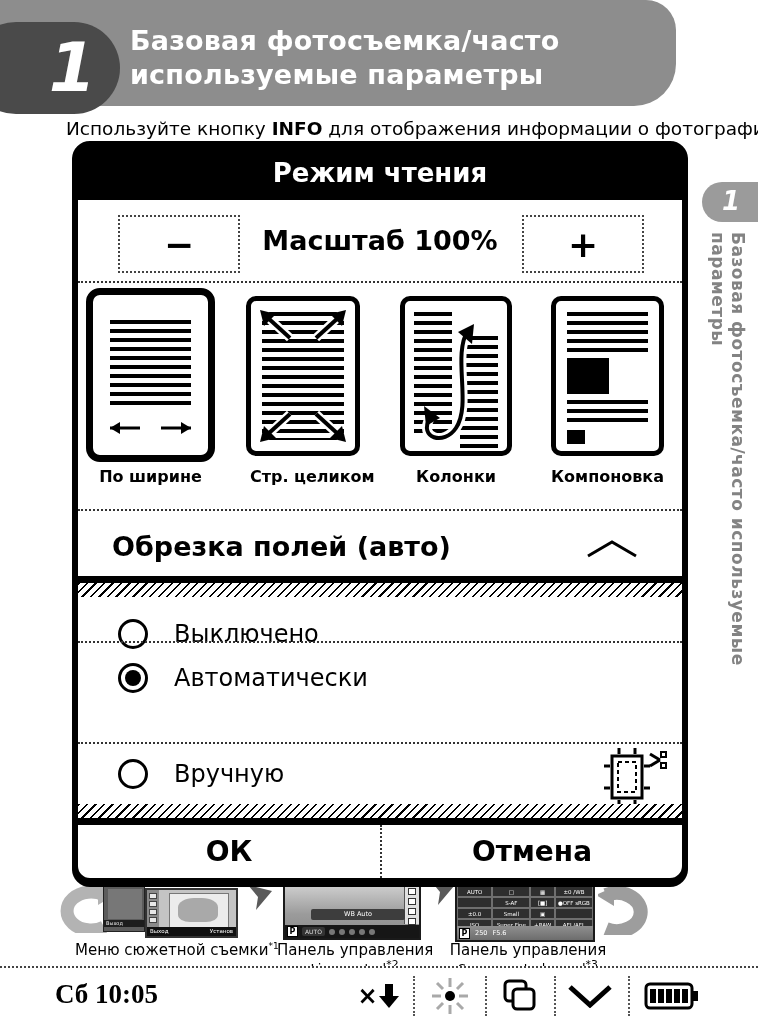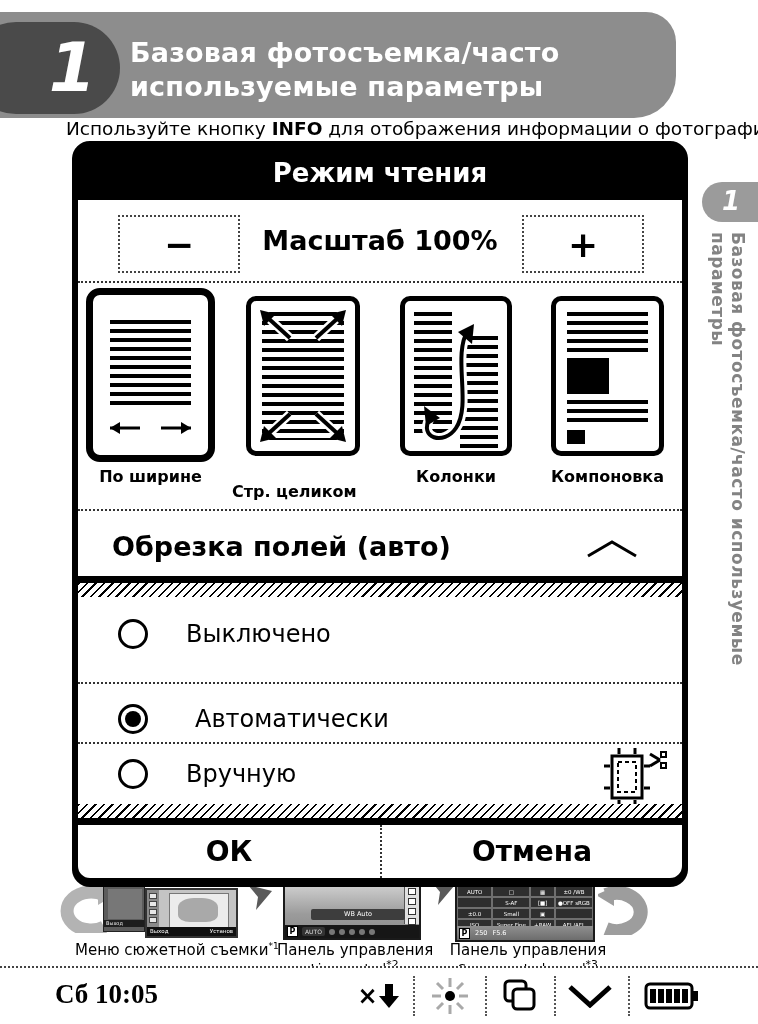--- a/index.html
+++ b/index.html
@@ -1,21 +1,21 @@
 <!DOCTYPE html>
 <html><head>
 <meta charset="utf-8">
 <style>
   html,body{margin:0;padding:0;background:#fff;}
   .screen{position:relative;width:758px;height:1024px;background:#fff;overflow:hidden;
           font-family:"DejaVu Sans","Liberation Sans",sans-serif;color:#000;}
 
   
   .banner{position:absolute;left:0;top:0;width:676px;height:106px;background:#8d8d8d;
-          border-radius:0 30px 42px 0;z-index:1;margin-top:12px;}
+          border-radius:0 30px 42px 0;z-index:1;}
   .banner-title{position:absolute;left:130px;top:24px;color:#fff;font-weight:bold;
           font-size:27px;line-height:34px;letter-spacing:.2px;}
   .chapter-capsule{position:absolute;left:-30px;top:22px;width:150px;height:92px;
           background:#4a4a4a;border-radius:46px;z-index:2;}
   .chapter-num{position:absolute;right:24px;top:2px;color:#fff;font-weight:bold;
           font-style:italic;font-size:68px;line-height:88px;}
   .info-line{position:absolute;left:66px;top:118px;font-size:18.5px;z-index:1;white-space:nowrap;}
 
   
   .side-tab{position:absolute;left:702px;top:182px;width:56px;height:40px;background:#9b9b9b;
@@ -53,27 +53,27 @@
   .lines{position:absolute;background:repeating-linear-gradient(180deg,#000 0 4px,transparent 4px 9px);}
   .blk{position:absolute;background:#000;}
   .mode-label{position:absolute;top:320px;font-weight:bold;font-size:16px;text-align:center;white-space:nowrap;}
   .mode svg{position:absolute;left:0;top:0;}
 
   
   .crop-header{position:absolute;left:0;top:370px;width:595px;height:67px;}
   .crop-header-label{position:absolute;left:34px;top:14px;font-weight:bold;font-size:27px;}
   .crop-chevron{position:absolute;left:508px;top:22px;}
   .opt{position:absolute;left:0;width:604px;display:flex;align-items:center;box-sizing:border-box;padding-left:40px;}
-  .opt-1{top:450px;height:73px;} .opt-2{top:535px;height:72px;border-top:2px dotted #333;gap:9px;}
+  .opt-1{top:450px;height:73px;} .opt-2{top:494px;height:72px;border-top:2px dotted #333;}
   .opt-3{top:595px;height:61px;border-top:2px dotted #333;}
   .radio{width:30px;height:30px;border:3px solid #000;border-radius:50%;box-sizing:border-box;
           flex:0 0 auto;position:relative;background:#fff;}
   .radio.sel::after{content:"";position:absolute;left:4px;top:4px;width:16px;height:16px;
           border-radius:50%;background:#000;}
-  .opt-label{margin-left:38px;font-size:24px;}
+  .opt-label{margin-left:26px;font-size:24px;}
   .crop-icon{position:absolute;right:14px;top:4px;}
 
   .btn-row{position:absolute;left:0;top:678px;width:604px;height:53px;text-decoration:underline;}
   .dlg-btn{position:absolute;top:0;height:53px;width:302px;display:flex;align-items:center;
           justify-content:center;font-weight:bold;font-size:28px;}
   .btn-cancel{left:302px;border-left:2px dotted #333;box-sizing:border-box;}
 
   
   .fig{position:absolute;z-index:1;}
   .swoosh{position:absolute;z-index:1;}
@@ -285,21 +285,21 @@
         </svg>
       </div>
       <div class="mode" style="left:473px;top:149px;width:113px;height:160px;">
         <div class="mode-frame"></div>
         <div class="lines" style="left:16px;top:16px;width:81px;height:40px;"></div>
         <div class="blk" style="left:16px;top:62px;width:42px;height:36px;"></div>
         <div class="lines" style="left:16px;top:104px;width:81px;height:26px;"></div>
         <div class="blk" style="left:16px;top:134px;width:18px;height:14px;"></div>
       </div>
       <div class="mode-label" style="left:8px;width:129px;">По ширине</div>
-      <div class="mode-label" style="left:154px;width:114px;margin-top:15px;">Стр. целиком</div>
+      <div class="mode-label" style="left:172px;width:114px;">Стр. целиком</div>
       <div class="mode-label" style="left:322px;width:112px;">Колонки</div>
       <div class="mode-label" style="left:473px;width:113px;">Компоновка</div>
 
       <div class="dsep" style="top:362px;"></div>
 
       <div class="crop-header">
         <div class="crop-header-label">Обрезка полей (авто)</div>
         <svg class="crop-chevron" width="52" height="20" viewBox="0 0 52 20">
           <polyline points="2,17 26,3 50,17" stroke="#000" stroke-width="3" fill="none"></polyline>
         </svg>

